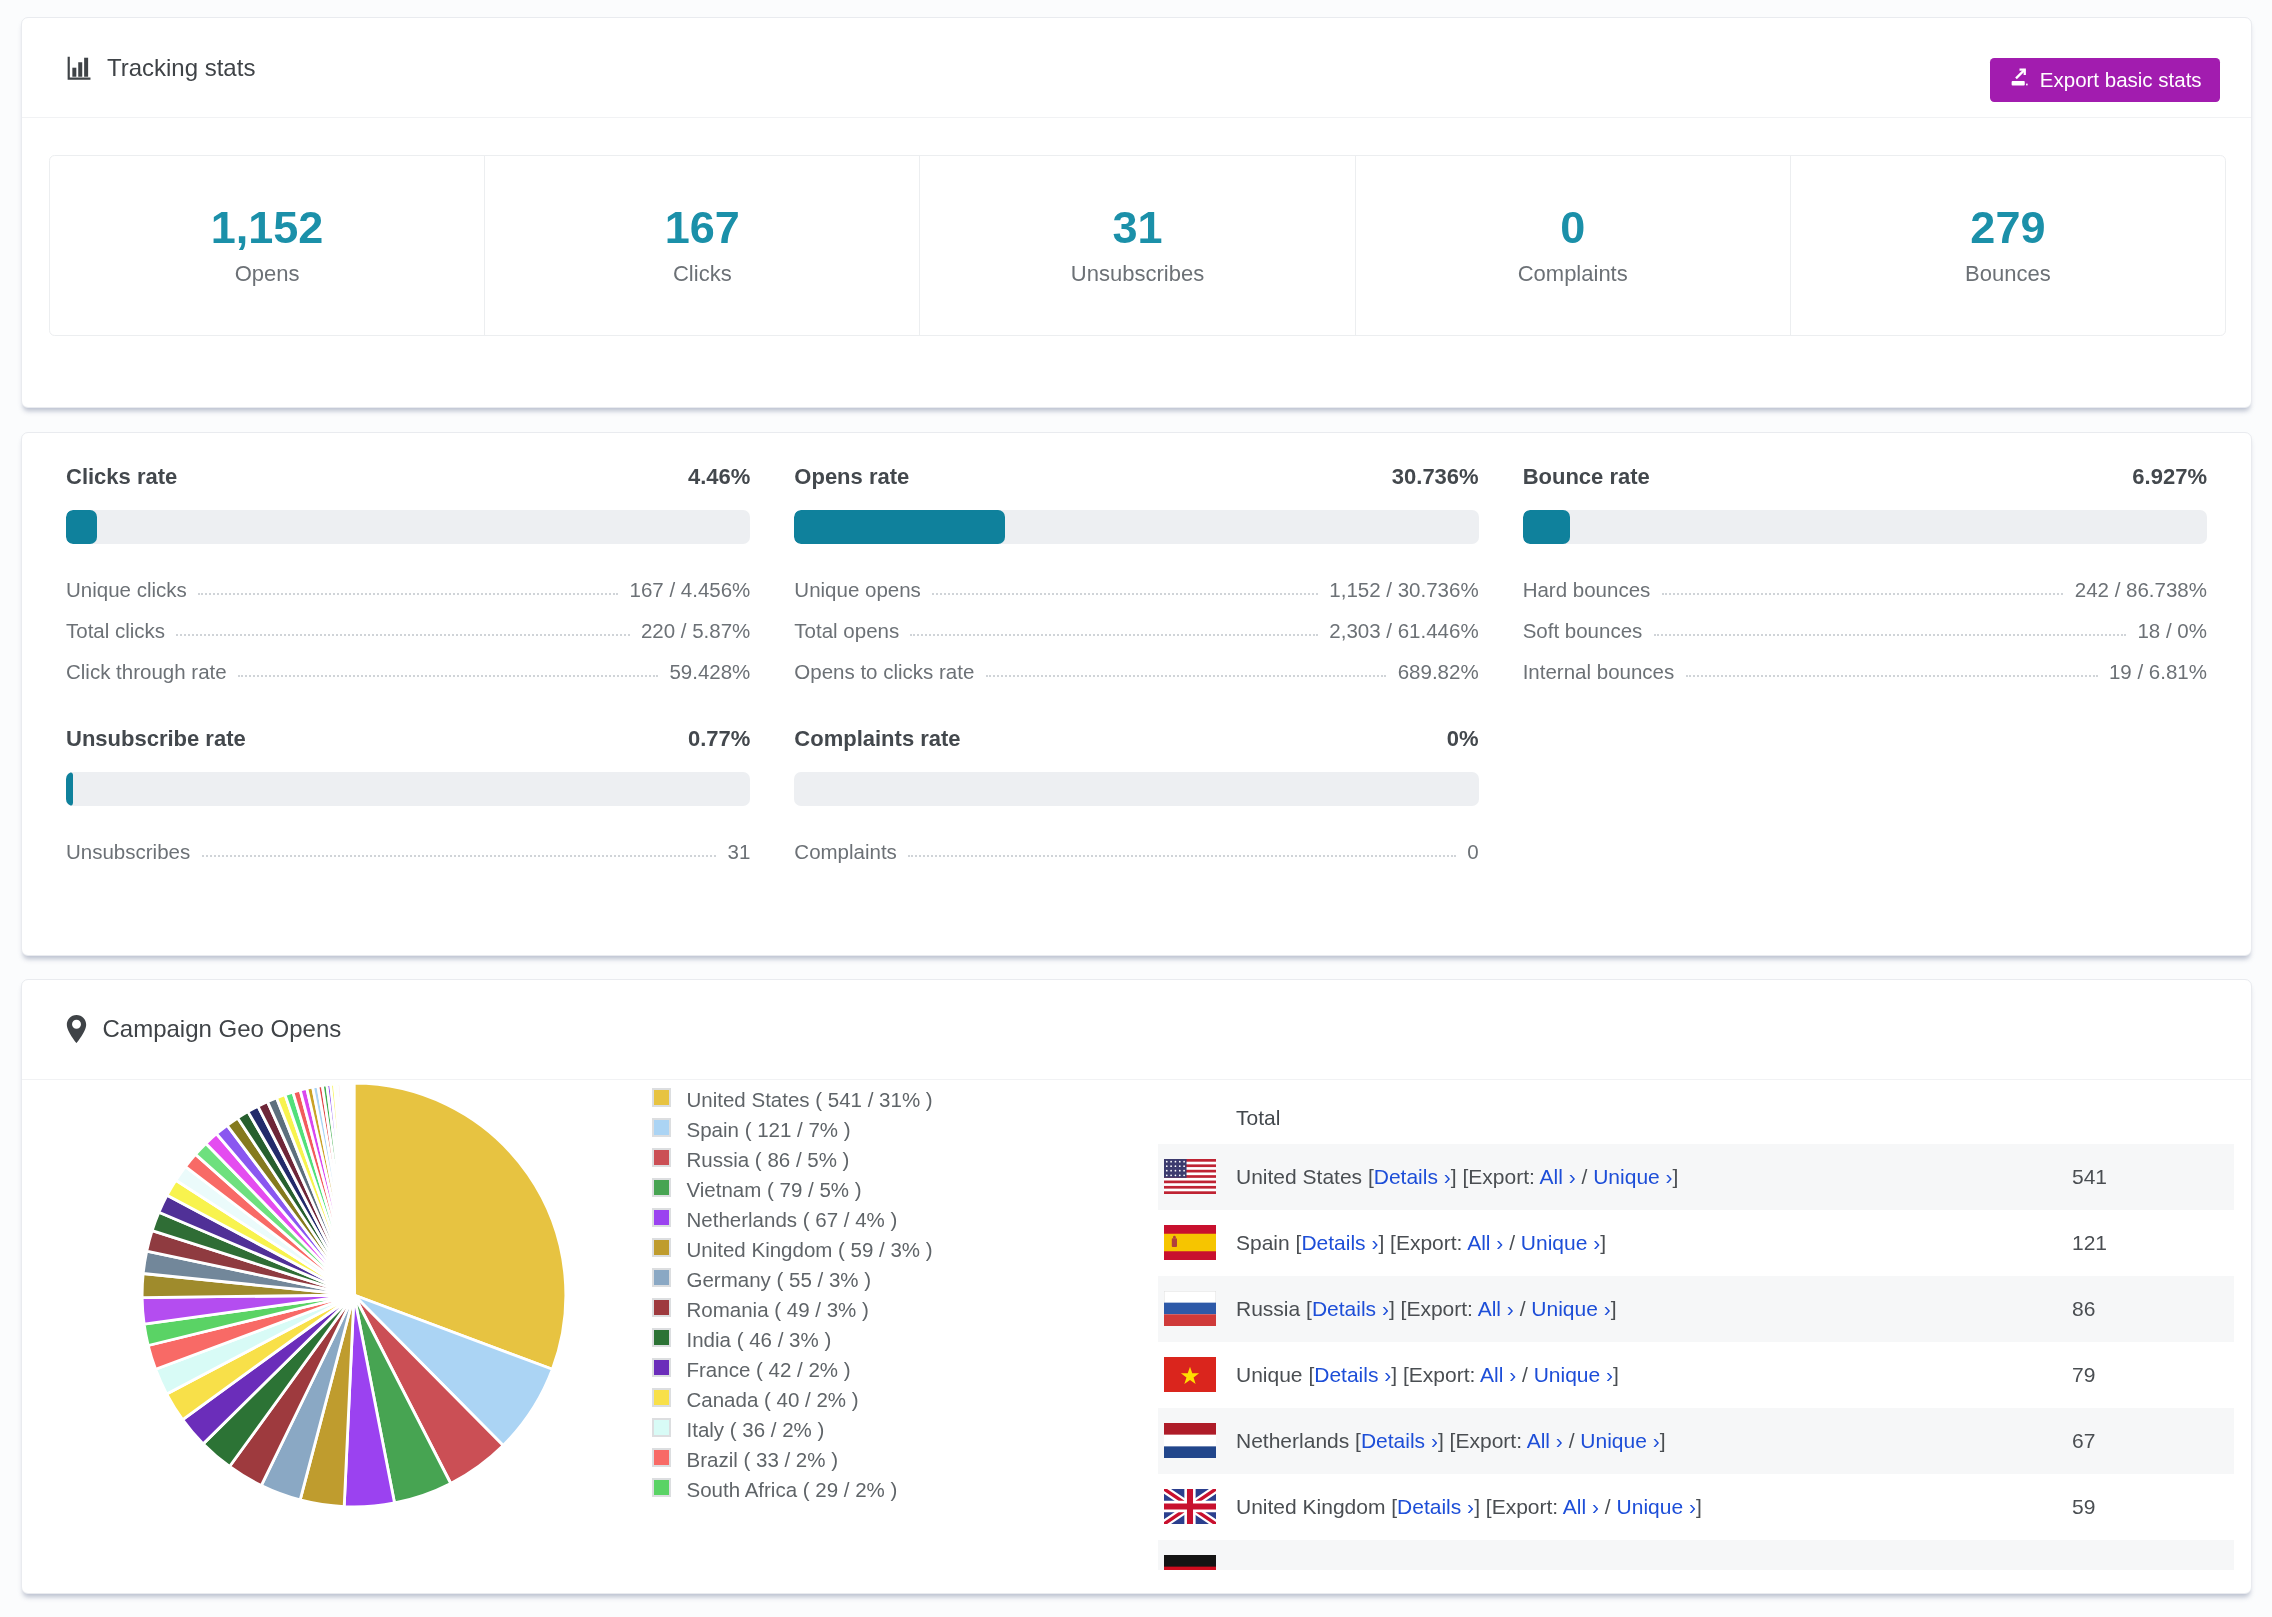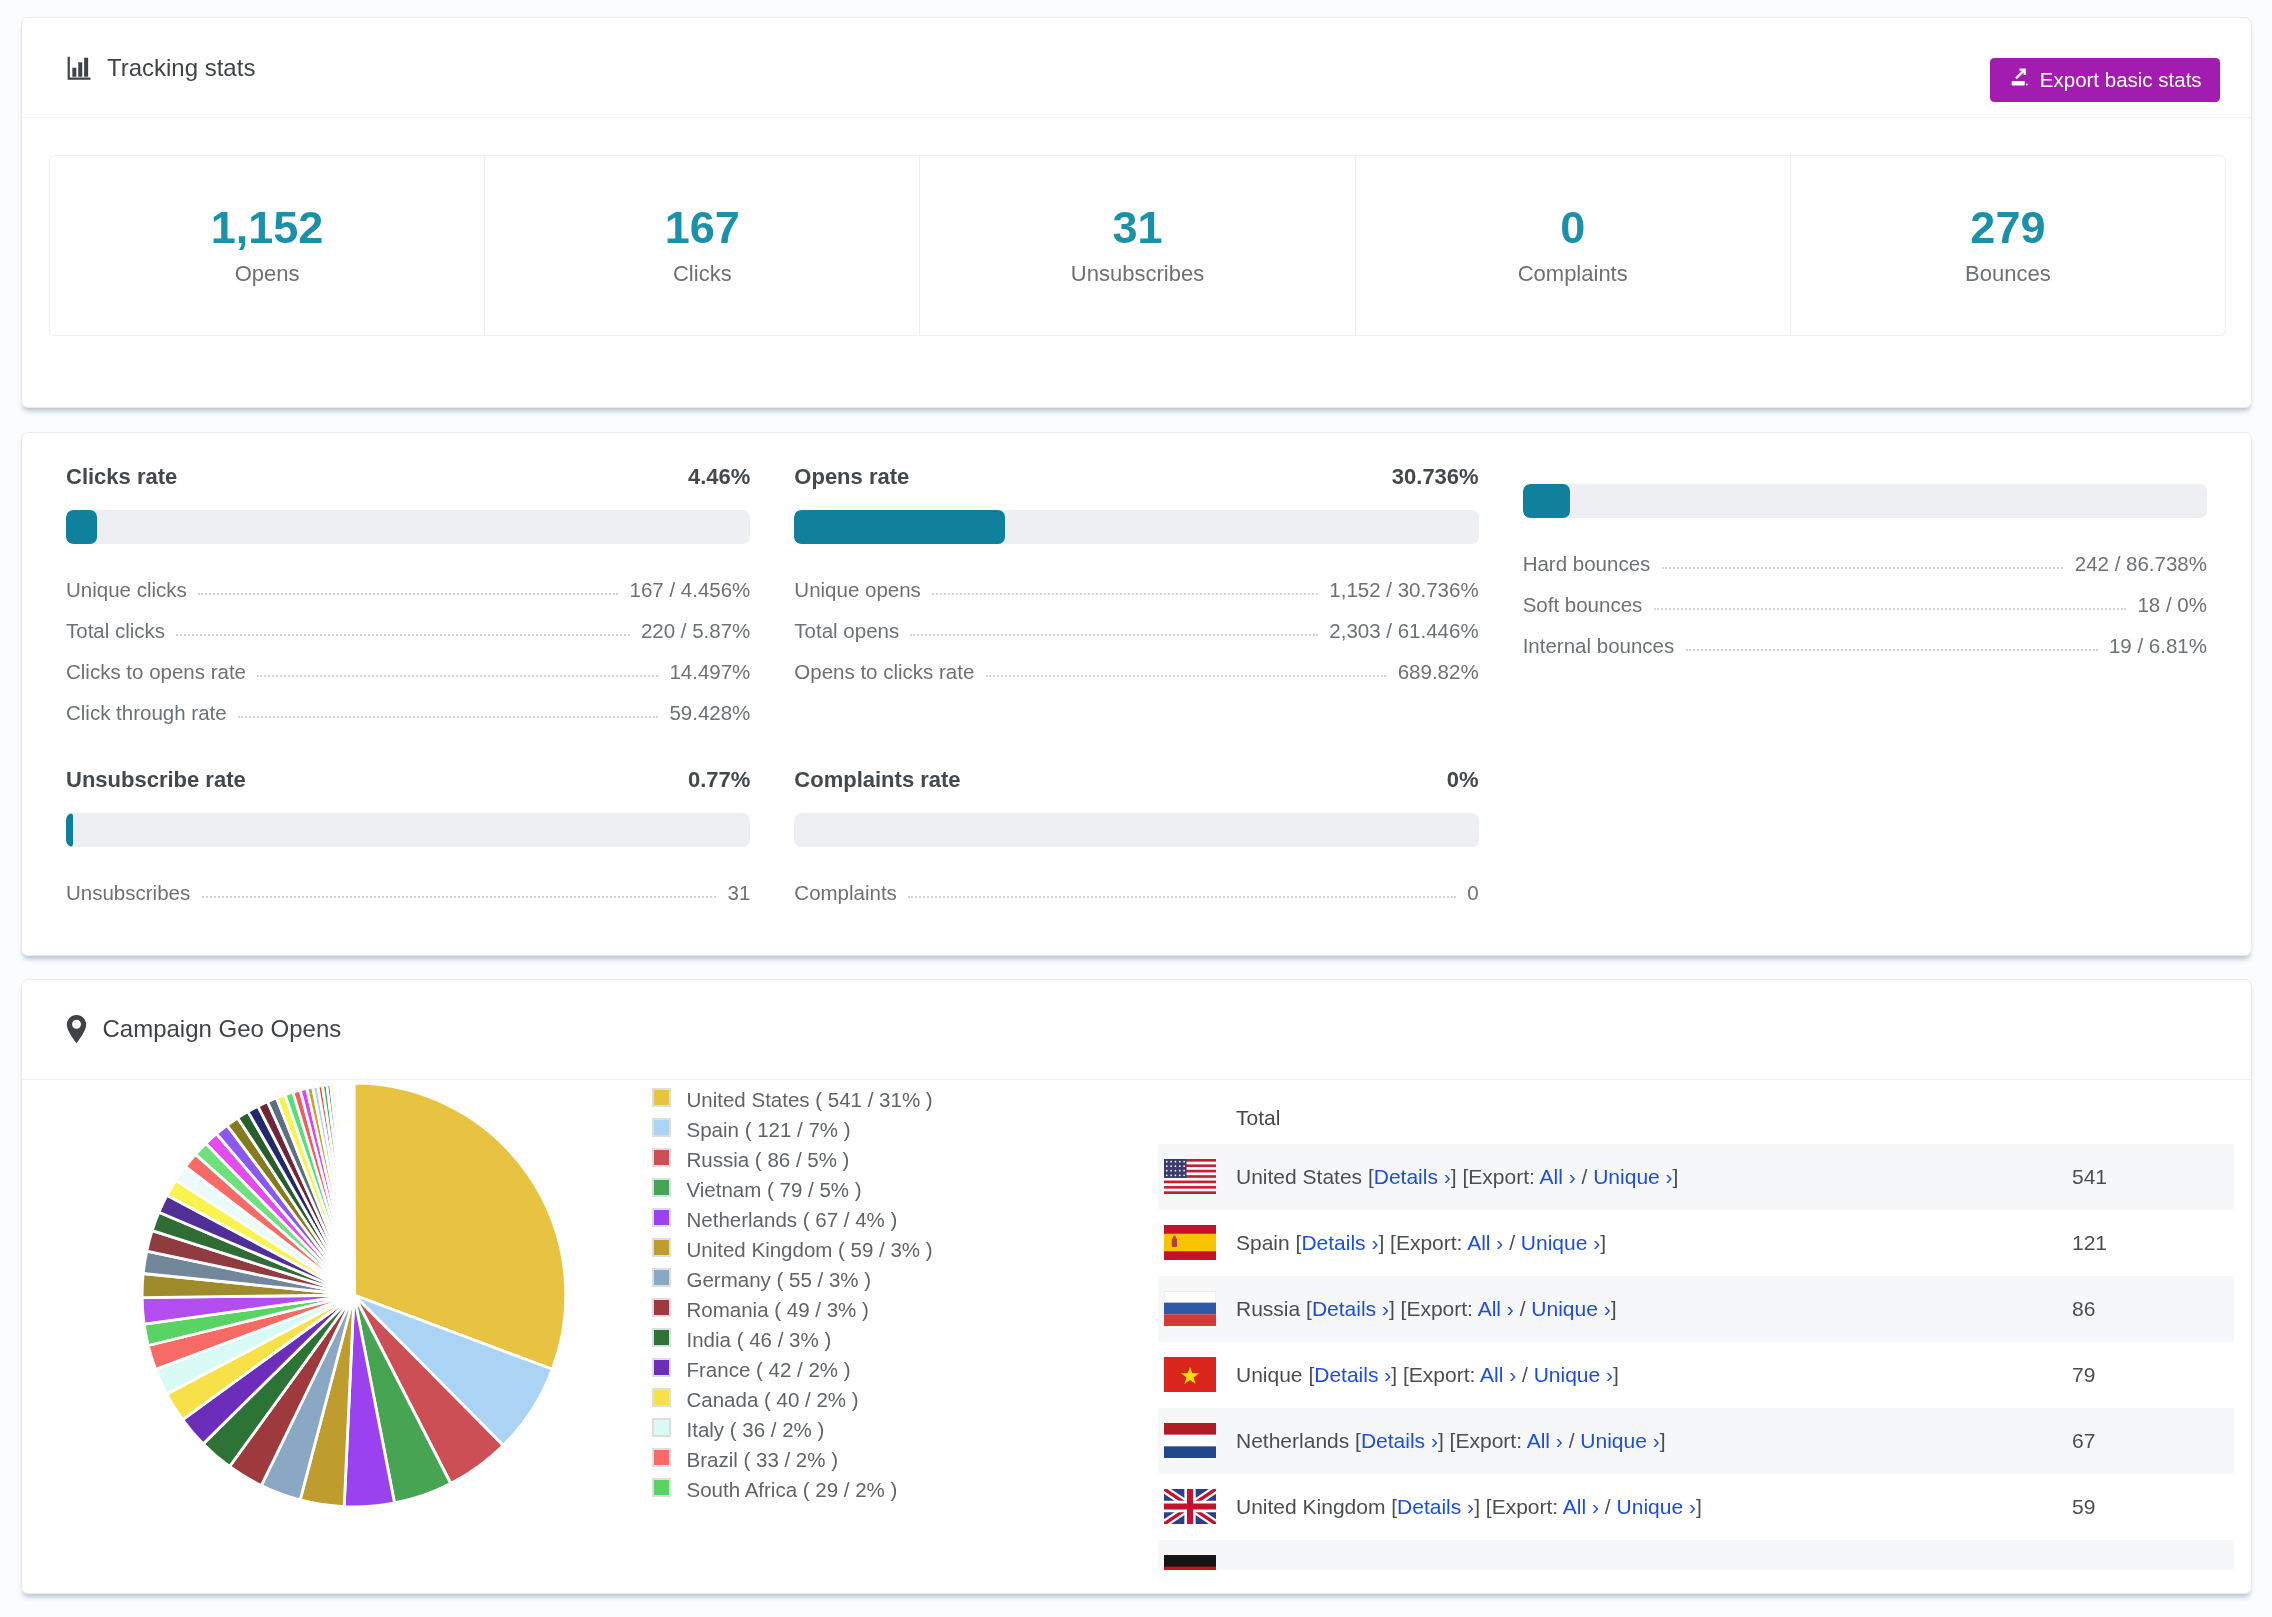--- a/index.html
+++ b/index.html
@@ -134,25 +134,20 @@
             <span class="l">Unique clicks</span>
             <span class="rate-leader"></span>
             <span class="v">167 / 4.456%</span>
           </div>
           <div class="rate-row">
             <span class="l">Total clicks</span>
             <span class="rate-leader"></span>
             <span class="v">220 / 5.87%</span>
           </div>
           <div class="rate-row">
-            <span class="l">Clicks to opens rate</span>
-            <span class="rate-leader"></span>
-            <span class="v">14.497%</span>
-          </div>
-          <div class="rate-row">
             <span class="l">Click through rate</span>
             <span class="rate-leader"></span>
             <span class="v">59.428%</span>
           </div>
         </div>
       </div>
       <div class="rate-block">
         <div class="rate-head">
           <span class="rate-title">Opens rate</span>
           <span class="rate-value">30.736%</span>
@@ -172,20 +167,24 @@
             <span class="v">2,303 / 61.446%</span>
           </div>
           <div class="rate-row">
             <span class="l">Opens to clicks rate</span>
             <span class="rate-leader"></span>
             <span class="v">689.82%</span>
           </div>
         </div>
       </div>
       <div class="rate-block">
+        <div class="rate-head">
+          <span class="rate-title">Bounce rate</span>
+          <span class="rate-value">6.927%</span>
+        </div>
         <div class="rate-bar">
           <div class="rate-fill" style="width: max(6.927%, 7px);"></div>
         </div>
         <div class="rate-rows">
           <div class="rate-row">
             <span class="l">Hard bounces</span>
             <span class="rate-leader"></span>
             <span class="v">242 / 86.738%</span>
           </div>
           <div class="rate-row">

